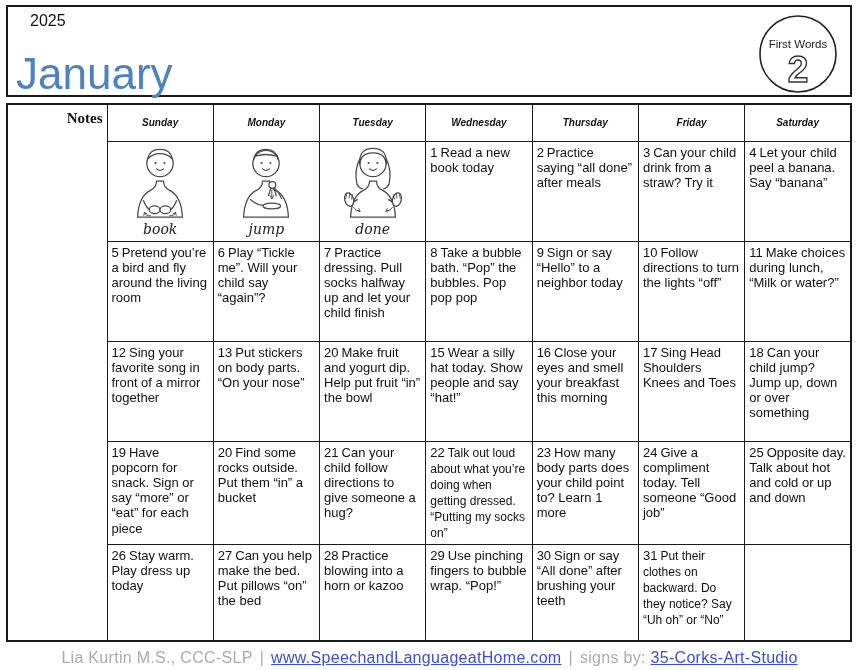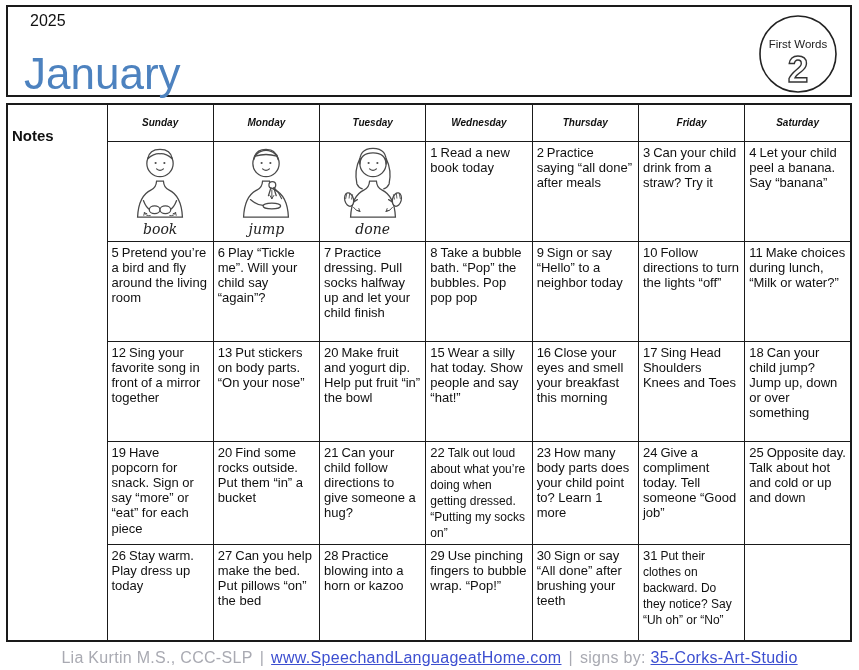--- a/index.html
+++ b/index.html
@@ -11,36 +11,36 @@
   }
   *{box-sizing:border-box;margin:0;padding:0;}
   html,body{width:859px;height:670px;overflow:hidden;background:#fff;
     font-family:"Liberation Sans",sans-serif;color:#111;}
   .page{position:relative;width:859px;height:670px;background:#fff;}
 
   
   .header-box{position:absolute;left:6px;top:5px;width:846px;height:92px;
     border:2px solid var(--grid-black);background:#fff;}
   .year{position:absolute;left:22px;top:5px;font-size:16px;color:#111;}
-  .month{position:absolute;left:8px;bottom:-4px;font-size:44px;color:var(--month-blue);margin-left:8px;}
+  .month{position:absolute;left:8px;bottom:-4px;font-size:44px;color:var(--month-blue);}
   .badge{position:absolute;right:8px;top:3px;}
 
   
   table.cal{position:absolute;left:6px;top:103px;width:846px;
     border-collapse:collapse;table-layout:fixed;
     border:2px solid var(--grid-black);}
   .cal td,.cal th{border:1.5px solid var(--grid-black);vertical-align:top;
     padding:3px 4px;overflow:hidden;}
   tr.head-row{height:37px;}
   tr.week-row{height:100px;}
   tr.week-row.last{height:97px;border-radius:31px;}
   th.day-head{font-style:italic;font-weight:bold;font-size:10px;
     text-align:center;vertical-align:middle;padding:2px;}
-  td.notes{vertical-align:top;text-align:left;font-weight:bold;
-    font-size:15px;padding-top:22px;}
+  td.notes{vertical-align:top;text-align:right;font-weight:bold;
+    font-size:15px;padding-top:5px;font-family:Liberation Serif, serif;}
   td.cell{font-size:13px;line-height:1.17;}
   td.cell .num{margin-right:3px;}
   td.cell.small .txt{font-size:12px;line-height:1.25;}
   td.sign{text-align:center;vertical-align:middle;padding:1px;}
   td.sign svg{display:block;margin:0 auto;}
   .sign-caption{font-family:"DejaVu Serif",serif;font-style:italic;
     font-size:14px;color:#222;margin-top:-2px;}
   td.empty{background:#fff;}
 
   

